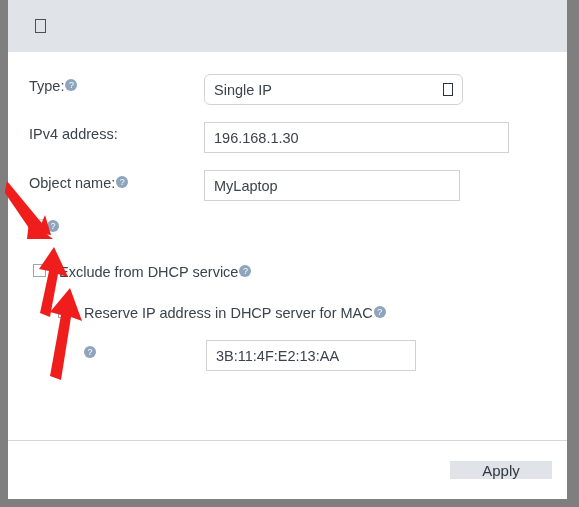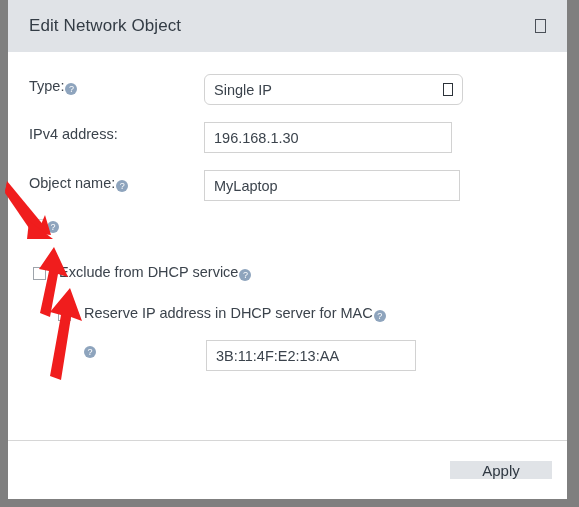--- a/index.html
+++ b/index.html
@@ -73,21 +73,21 @@
   
   #dialog-body {
     flex: 1 1 auto;
     position: relative;
     background: #ffffff;
   }
 
   .form-row {
     position: absolute;
     display: flex;
-    align-items: flex-end;
+    align-items: flex-start;
   }
   .field-label {
     font-size: 14.5px;
     color: #3b434c;
     white-space: nowrap;
   }
 
   
   .help-icon {
     display: inline-block;
@@ -189,41 +189,40 @@
   }
 </style>
 </head>
 <body>
 
 <div id="desktop-frame"></div>
 
 <div id="dialog-window">
 
   <div id="title-bar">
-    <span id="dialog-title">Edit Network Object</span>
     <span id="close-button">
       <span class="box-glyph"></span>
     </span>
   </div>
 
   <div id="dialog-body">
 
     <div class="form-row" style="left:21px; top:26px;">
       <span class="field-label">Type:</span>
         <span class="help-icon">?</span>
     </div>
     <div class="select-input" style="position:absolute; left:196px; top:22px; width:259px;border-radius:6px;">
       <span>Single IP</span>
       <span class="box-glyph" style="border-color:#2c3239; width:10px; height:13px;"></span>
     </div>
 
     <div class="form-row" style="left:21px; top:74px;">
       <span class="field-label">IPv4 address:</span>
     </div>
-    <div class="text-input" style="position:absolute; left:196px; top:70px; width:248px;">
+    <div class="text-input" style="position:absolute; left:196px; top:70px; width:305px;">
       <span>196.168.1.30</span>
     </div>
 
     <div class="form-row" style="left:21px; top:123px;">
       <span class="field-label">Object name:</span>
         <span class="help-icon">?</span>
     </div>
     <div class="text-input" style="position:absolute; left:196px; top:118px; width:256px;">
       <span>MyLaptop</span>
     </div>

